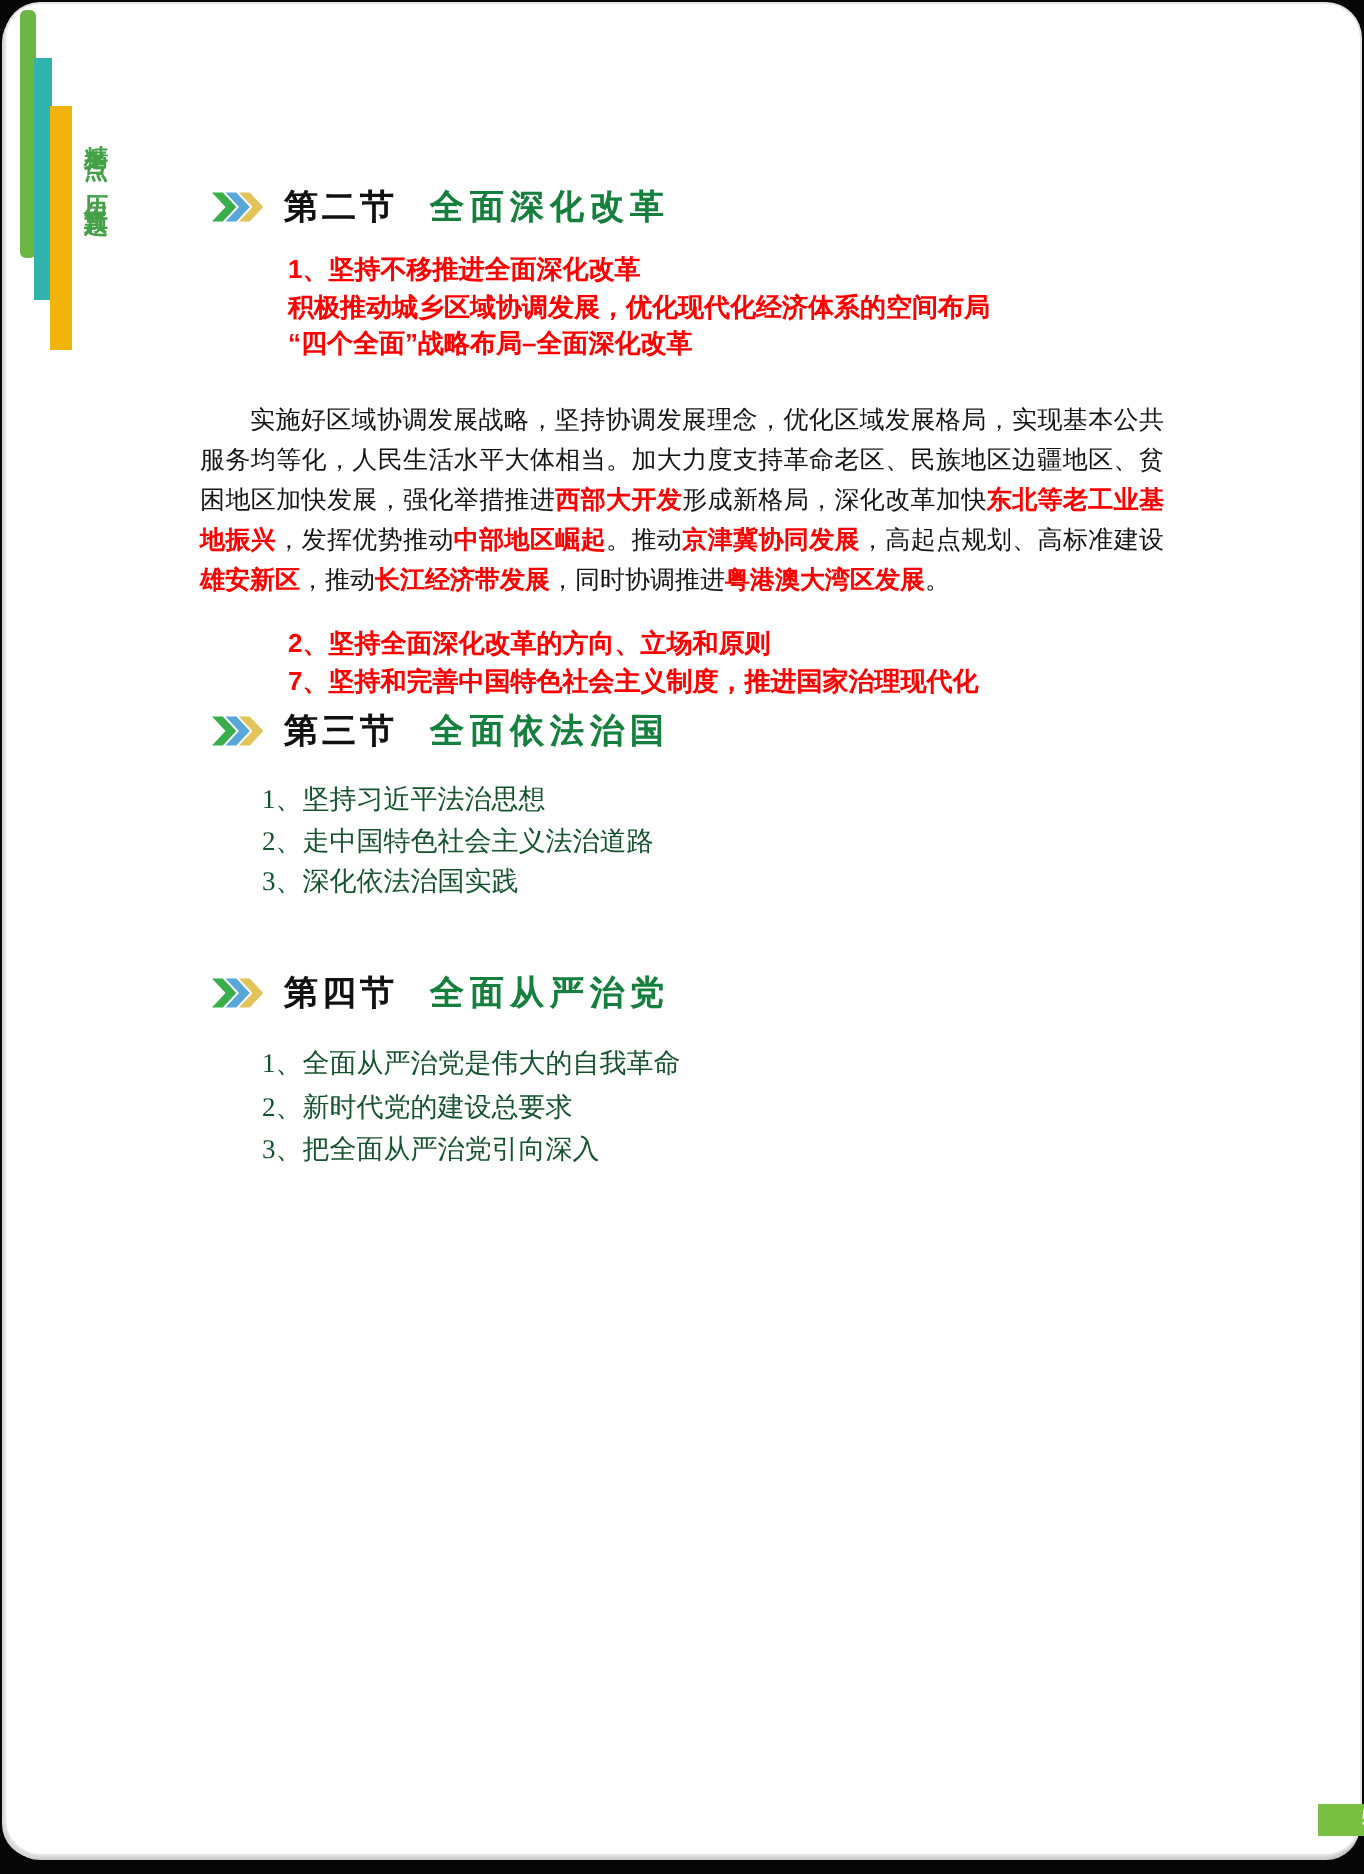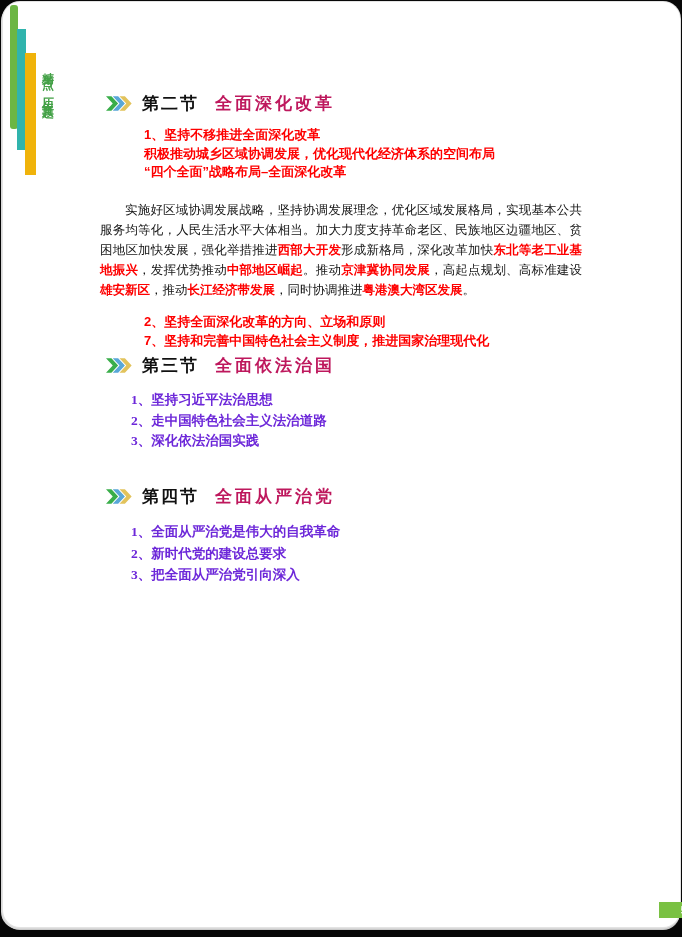--- a/index.html
+++ b/index.html
@@ -19,33 +19,33 @@
   .side-text{
     position:absolute;left:38px;top:60px;writing-mode:vertical-lr;text-orientation:upright;
     color:#44a147;font-size:12px;letter-spacing:3px;font-weight:bold;line-height:14px;
   }
   
   .section{position:absolute;left:97px;width:482px;}
   .sec2{top:88px;} .sec3{top:350px;} .sec4{top:481px;}
   .sec-header{display:flex;align-items:center;padding-left:6px;height:26px;}
   .chevrons{flex:0 0 auto;margin-right:9px;display:block;}
   .sec-prefix{font-size:17px;font-weight:bold;letter-spacing:2px;color:#111;}
-  .sec-title{font-size:17px;font-weight:bold;letter-spacing:3px;color:#be185d;margin-left:16px;}
+  .sec-title{font-size:17px;font-weight:bold;letter-spacing:3px;color:#15803d;margin-left:16px;}
   .red-line{
     color:#fe0000;font-weight:bold;font-size:13px;line-height:18.5px;
     font-family:"Liberation Sans",sans-serif;white-space:nowrap;margin-left:14px;
   }
   .red-intro{margin:10px 0 0 30px;}
   .red-points{margin:2px 0 0 30px;}
   .body-par{
     margin-top:18px;font-size:12.5px;line-height:20.2px;text-align:justify;
     text-indent:2em;color:#141414;
   }
   .red-term{color:#fe0000;font-weight:bold;font-family:"Liberation Sans",sans-serif;}
-  .item-list{margin:12px 0 0 31px;font-size:13.5px;color:#6d28d9;font-weight:bold;}
+  .item-list{margin:12px 0 0 31px;font-size:13.5px;color:#14532d;}
   .sec3 .item{line-height:20.7px;}
   .sec4 .item{line-height:21.7px;}
   
   .badge{
     position:absolute;left:656px;top:900px;width:56px;height:16px;background:#7ac143;
     color:#ffffff;font-family:"Liberation Sans",sans-serif;font-size:11.5px;
     display:flex;align-items:center;justify-content:center;text-align:right;
   }
 </style>
 </head>

